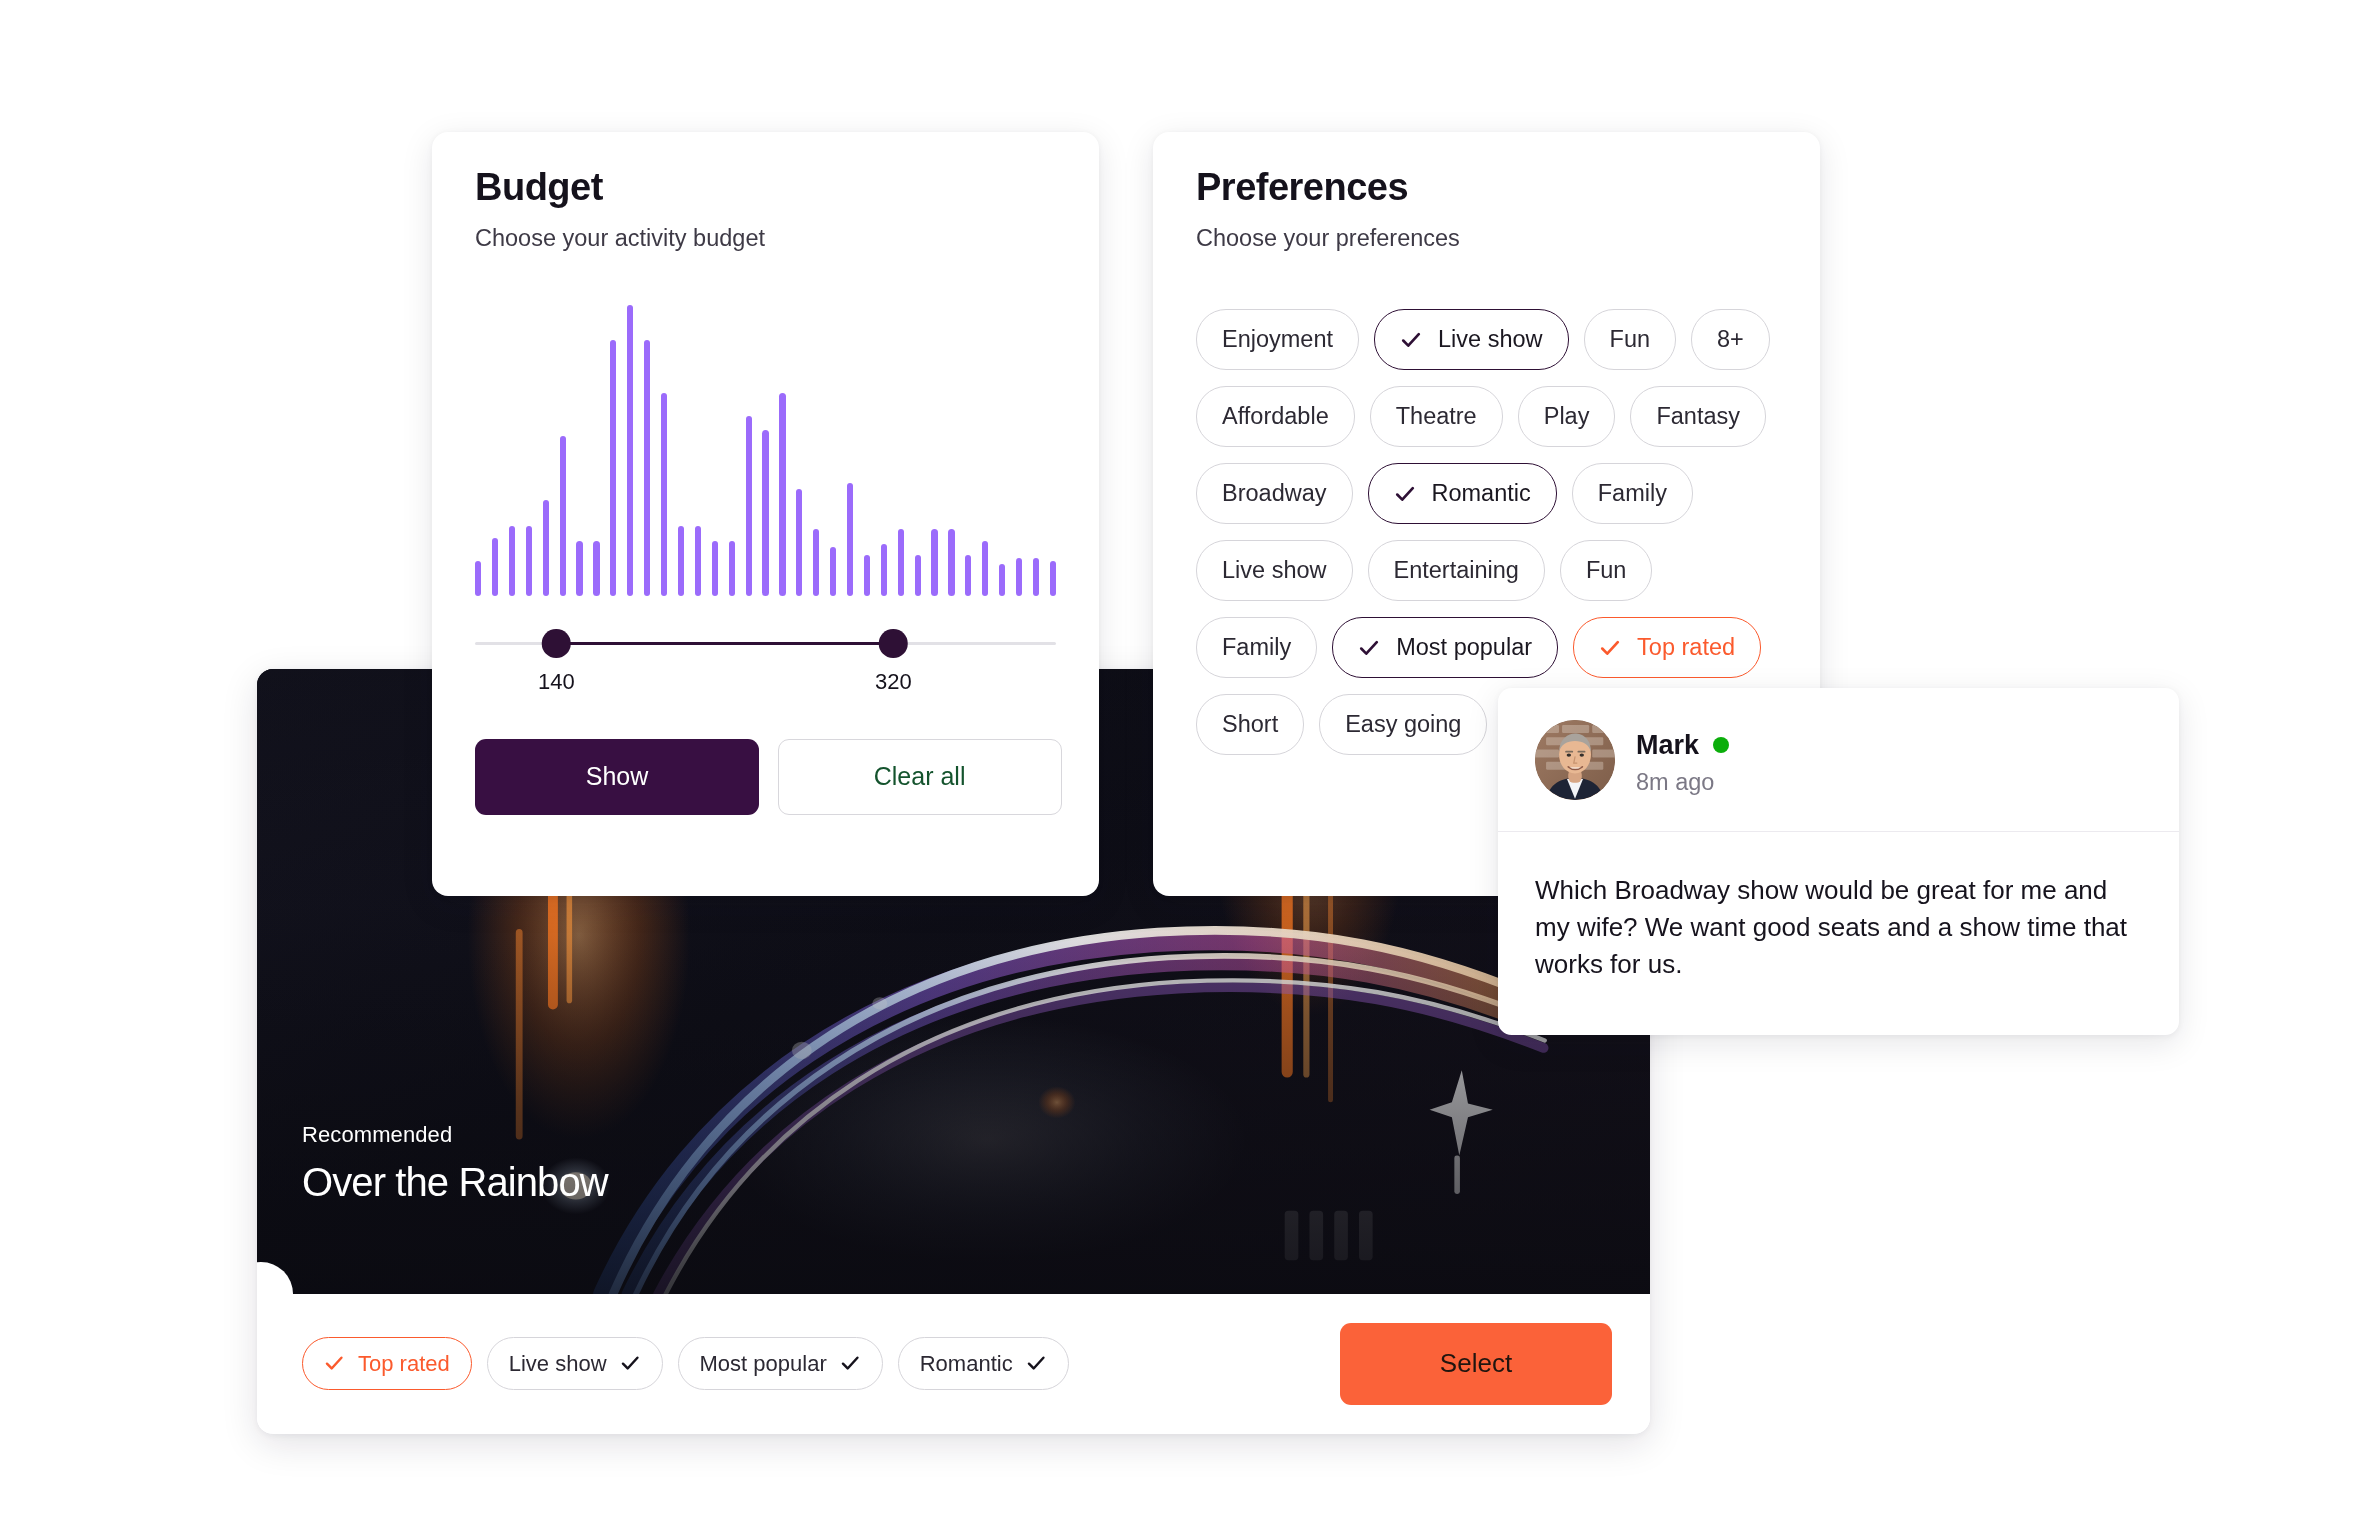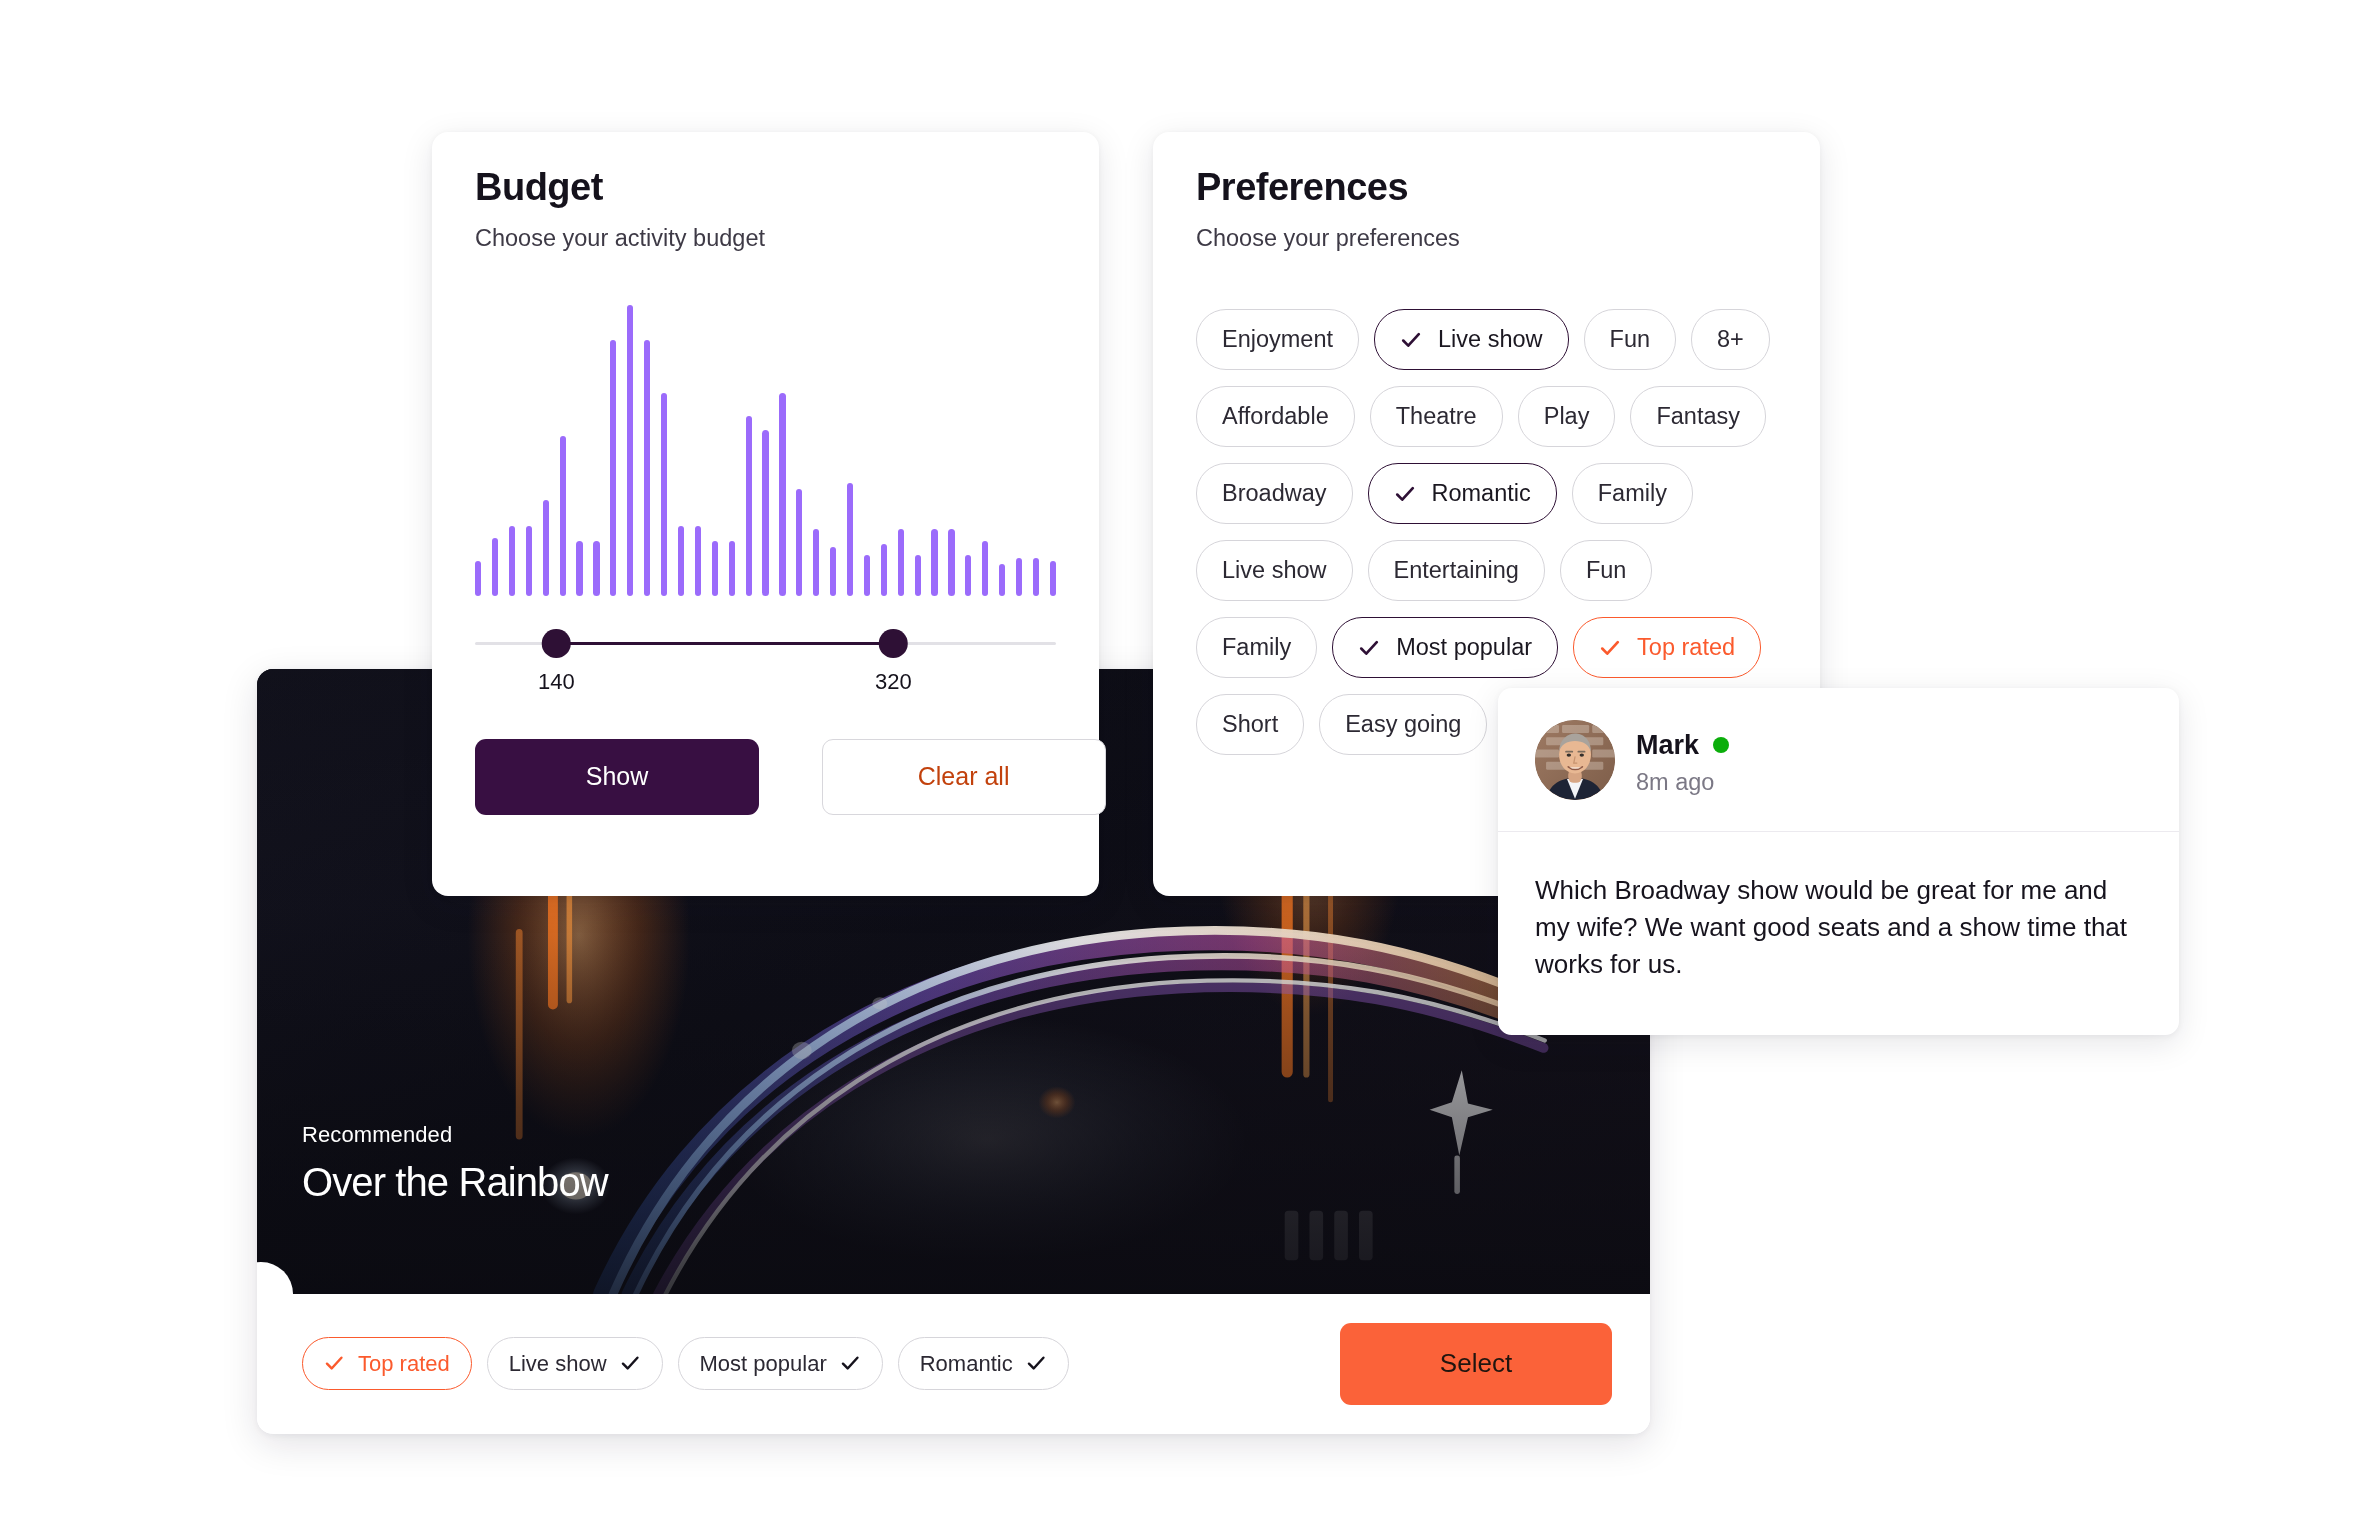--- a/index.html
+++ b/index.html
@@ -66,23 +66,22 @@
 
   
   .btn-row { display: flex; gap: 18.6px; margin-top: 35px; }
   .btn {
     height: 76px; border-radius: 11px; font-size: 25px;
     display: flex; align-items: center; justify-content: center;
     cursor: pointer; font-family: "Liberation Sans", sans-serif;
   }
   .btn-primary { flex: 0 0 284px; background: #380f42; color: #ffffff; border: none; }
   .btn-ghost {
-    flex: 0 0 284px; background: #ffffff; color: #c2410c;
+    flex: 0 0 284px; background: #ffffff; color: #14532d;
     border: 1.2px solid #d8d7dc;
-    margin-left: 44px;
   }
 
   
   #pref-card { left: 1153px; top: 132px; width: 667px; height: 764px; z-index: 30; }
   .chips { display: flex; flex-wrap: wrap; gap: 16px 15px; margin-top: 57px; }
   .chip {
     height: 61px; padding: 0 25px; border-radius: 30px;
     border: 1.2px solid #d6d5da; background: #ffffff;
     display: inline-flex; align-items: center; gap: 16px;
     font-size: 23.5px; color: #2c2933; white-space: nowrap; cursor: pointer;

